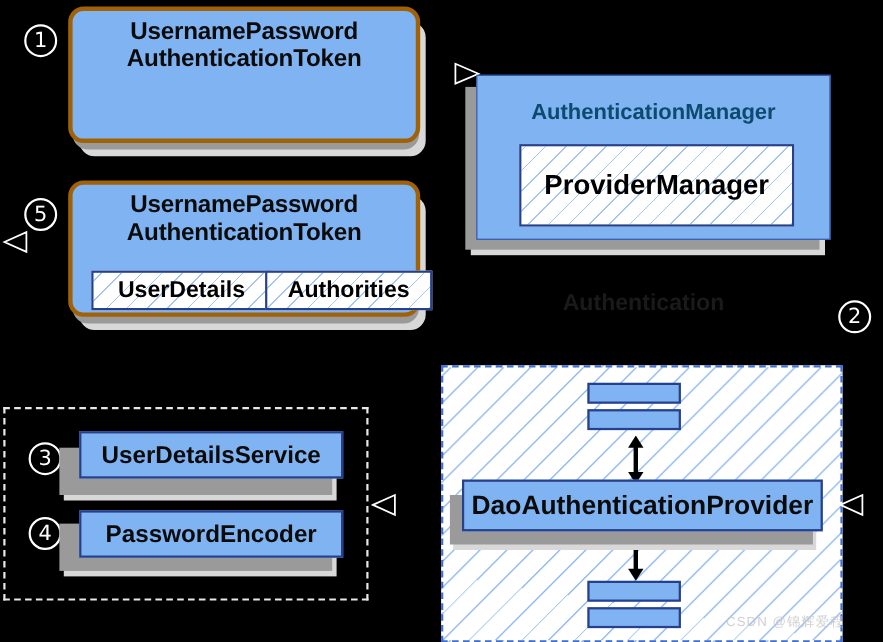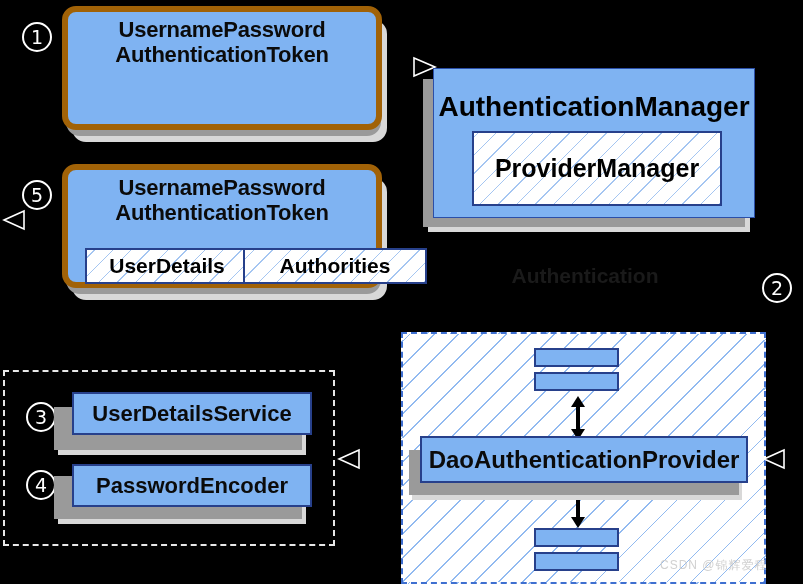--- a/index.html
+++ b/index.html
@@ -17,21 +17,21 @@
     box-sizing:border-box;line-height:1;
     font-family:"DejaVu Sans",sans-serif;
   }
 
   
   .tri{position:absolute;}
   .tri svg{display:block;}
 
   
   .token{
-    position:absolute;background:#7fb3f2;border:6px solid #a16207;
+    position:absolute;background:#7fb3f2;border:4px solid #a16207;
     border-radius:14px;box-sizing:border-box;
   }
   .token .title{
     position:absolute;left:0;right:0;top:6px;text-align:center;
     color:#0b0b0b;font-size:22px;font-weight:bold;line-height:1.12;
     letter-spacing:-0.2px;
   }
   .hatchbox{
     position:absolute;box-sizing:border-box;
     border:2px solid #27408b;background:#ffffff;
@@ -50,21 +50,21 @@
     justify-content:center;color:#0b0b0b;font-weight:bold;
   }
 
   
   .panel-am{
     position:absolute;background:#7fb3f2;border:1px solid #2b4fa8;
     box-sizing:border-box;
   }
   .panel-am .ptitle{
     position:absolute;left:0;right:0;top:22px;text-align:center;
-    color:#000000;font-size:28px;font-weight:bold;
+    color:#0c4a6e;font-size:20px;font-weight:bold;
   }
 
   .providers-panel{
     position:absolute;box-sizing:border-box;
     border:2px dashed #3e6fd0;background:#ffffff;
     background-image:repeating-linear-gradient(
        -45deg,
        rgba(86,148,232,.65) 0px, rgba(86,148,232,.65) 1.2px,
        rgba(255,255,255,0) 1.2px, rgba(255,255,255,0) 17px);
   }
@@ -116,21 +116,21 @@
 
   <div class="shadow2" style="left:72px;top:178px;width:315px;height:122px;border-radius:14px;"></div>
   <div class="shadow" style="left:66px;top:172px;width:315px;height:122px;border-radius:14px;"></div>
 
   <div class="token" style="left:62px;top:164px;width:320px;height:124px;">
     <div class="title">
       <span>UsernamePassword</span><br>
       <span>AuthenticationToken</span>
     </div>
     <div class="hatchbox" style="left:17px;top:78px;width:164px;height:36px;">UserDetails</div>
-    <div class="hatchbox" style="left:175px;top:78px;width:184px;height:36px;">Authorities</div>
+    <div class="hatchbox" style="left:175px;top:78px;width:152px;height:36px;">Authorities</div>
   </div>
 
   <div class="tri" style="left:411px;top:55px;">
     <svg width="26" height="24" viewBox="0 0 26 24">
       <polygon points="24,12 3,3 3,21" fill="none" stroke="#ffffff" stroke-width="1.6"></polygon>
     </svg>
   </div>
 
   <div class="shadow2" style="left:428px;top:84px;width:322px;height:148px;"></div>
   <div class="shadow" style="left:423px;top:79px;width:322px;height:148px;"></div>

